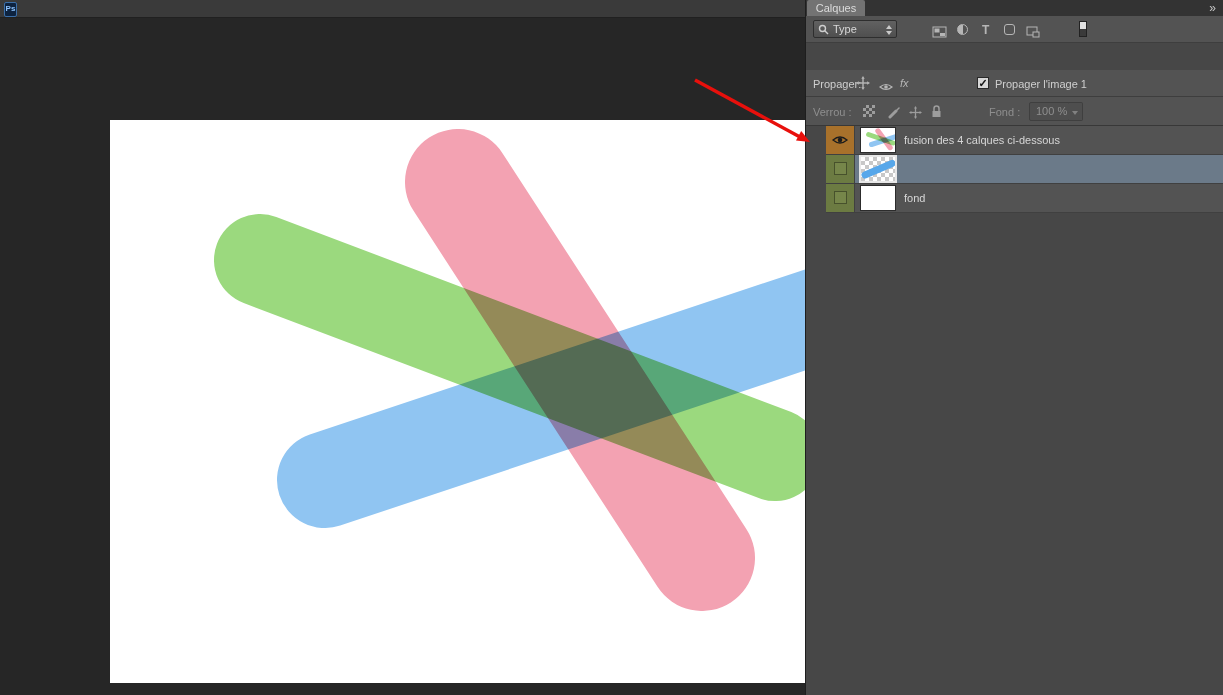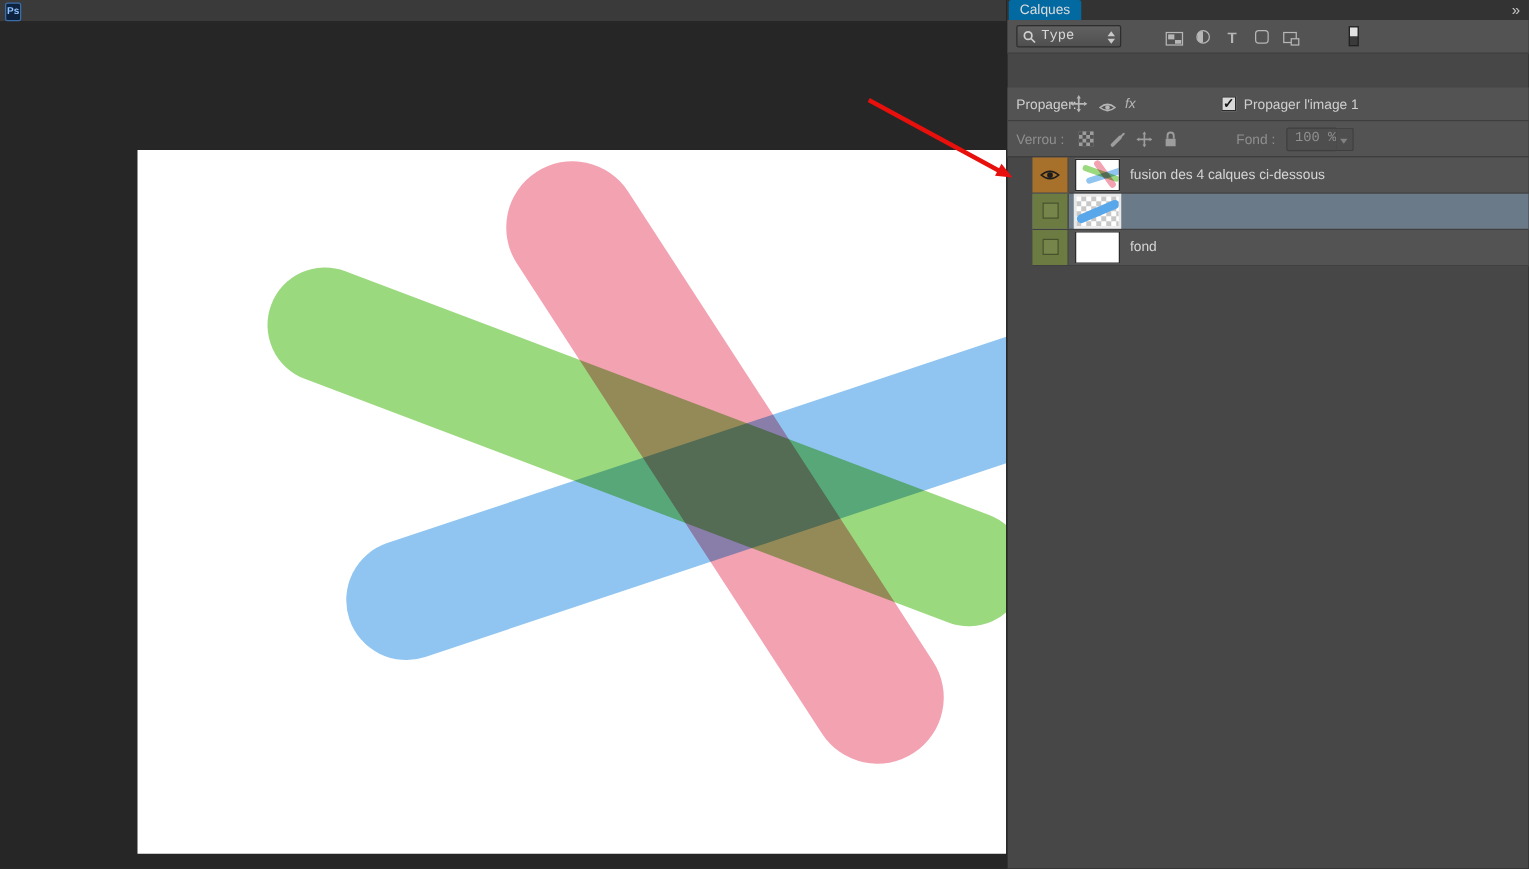--- a/index.html
+++ b/index.html
@@ -11,32 +11,32 @@
   #titlebar{position:absolute;left:0;top:0;width:805px;height:17px;background:#3a3a3a;border-bottom:1px solid #202020;}
   #ps-badge{position:absolute;left:4px;top:2px;width:13px;height:15px;background:#0d2340;border:1px solid #3a6ea8;
             color:#8ec4ff;font-size:8px;line-height:11px;text-align:center;border-radius:2px;box-sizing:border-box;font-weight:bold;}
   #doc-title{position:absolute;left:24px;top:0;height:17px;line-height:17px;font-size:11px;color:#9b9b9b;white-space:nowrap;}
   #doc-area{position:absolute;left:0;top:18px;width:805px;height:677px;background:#262626;}
   #canvas{position:absolute;left:110px;top:102px;width:695px;height:563px;background:#ffffff;overflow:hidden;}
 
   
   #panel{position:absolute;left:805px;top:0;width:418px;height:695px;background:#474747;border-left:1px solid #1e1e1e;box-sizing:border-box;}
   #panel-tabbar{position:absolute;left:0;top:0;width:418px;height:16px;background:#333333;}
-  #panel-tab{position:absolute;left:1px;top:0;width:58px;height:16px;background:#0369a1;color:#dcdcdc;font-size:11px;
+  #panel-tab{position:absolute;left:1px;top:0;width:58px;height:16px;background:#737373;color:#dcdcdc;font-size:11px;
              line-height:16px;text-align:center;border-radius:2px 2px 0 0;}
   #panel-collapse{position:absolute;right:8px;top:0;color:#c6c6c6;font-size:12px;line-height:16px;}
 
   .prow{position:absolute;left:0;width:418px;background:#535353;border-bottom:1px solid #3e3e3e;box-sizing:border-box;}
   #row-filter{top:16px;height:27px;}
   #row-blend{top:43px;height:27px;}
   #row-unify{top:70px;height:27px;}
   #row-lock{top:97px;height:29px;border-bottom-color:#383838;}
 
   .combo{position:absolute;box-sizing:border-box;border:1px solid #2e2e2e;border-radius:2px;
-         background:linear-gradient(#616161,#4f4f4f);color:#d8d8d8;font-size:11px;font-family:Liberation Mono, monospace;}
+         background:linear-gradient(#616161,#4f4f4f);color:#d8d8d8;font-size:11px;}
   .combo.dim{background:#4e4e4e;border-color:#3f3f3f;color:#8f8f8f;}
   .combo .ctext{position:absolute;left:6px;top:0;line-height:17px;white-space:nowrap;}
   .updown{position:absolute;right:4px;top:4px;display:flex;flex-direction:column;gap:2px;}
   .tri{width:0;height:0;}
   .tri.up{border-left:3px solid transparent;border-right:3px solid transparent;border-bottom:4px solid #c9c9c9;}
   .tri.down{border-left:3px solid transparent;border-right:3px solid transparent;border-top:4px solid #c9c9c9;}
   .dim .tri.up{border-bottom-color:#818181;}
   .dim .tri.down{border-top-color:#818181;}
   .arrow-btn{position:absolute;box-sizing:border-box;width:14px;height:19px;border:1px solid #3f3f3f;border-left:none;
              background:#4e4e4e;border-radius:0 2px 2px 0;}

